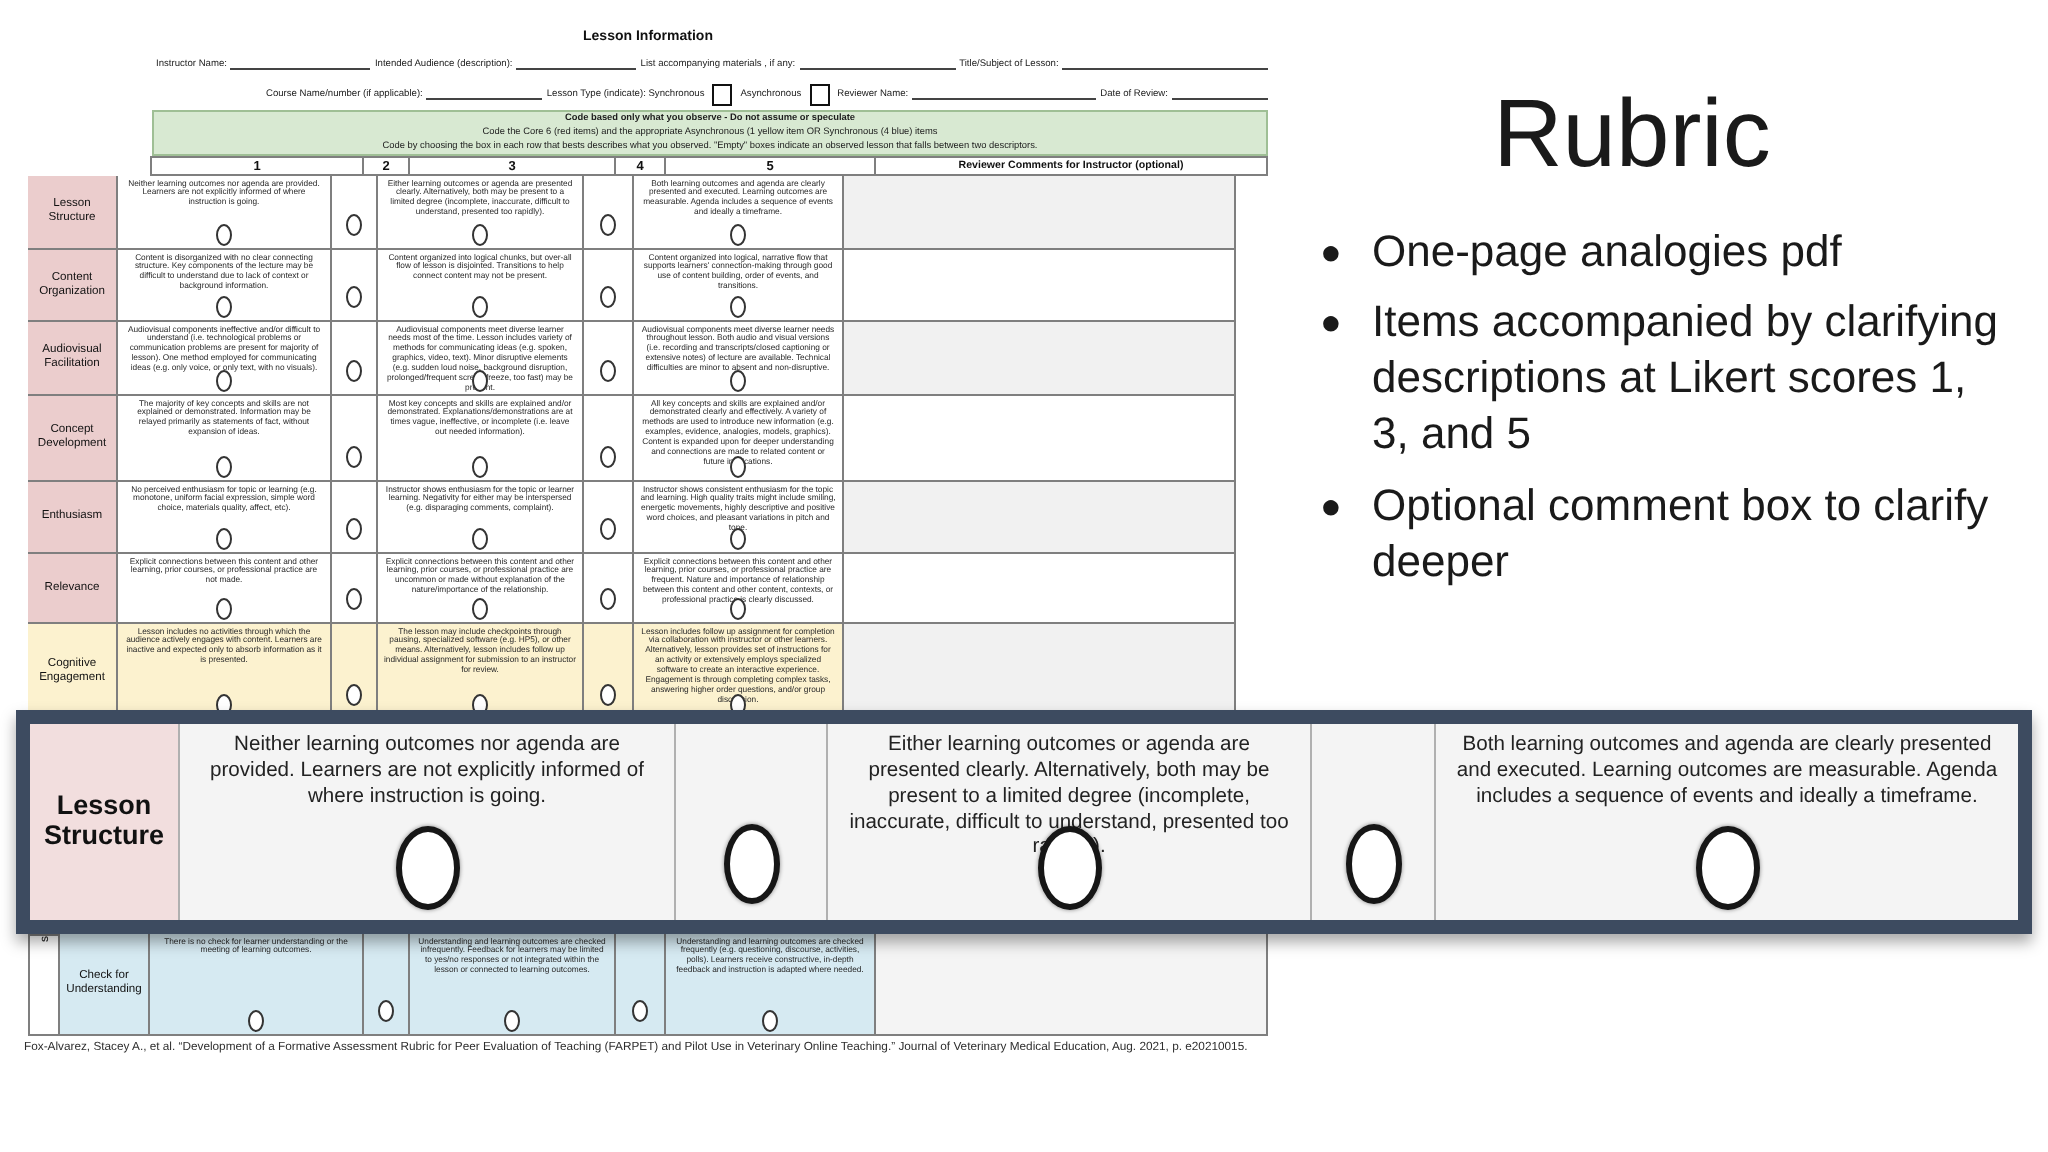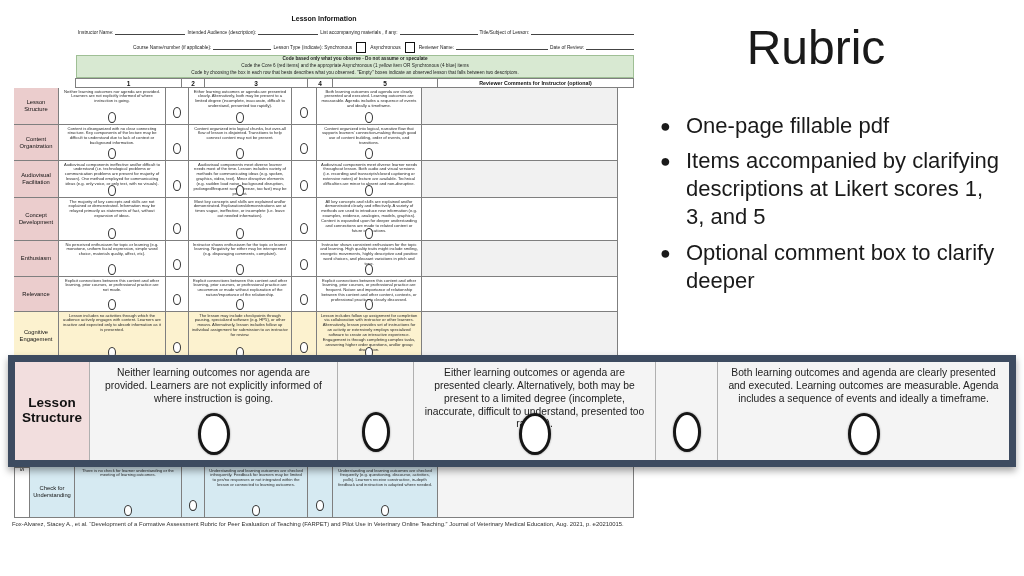--- a/index.html
+++ b/index.html
@@ -67,21 +67,21 @@
   #callout .c1 { width:248px; border-left:1px solid #b0b0b0; }
   #callout .cgap2 { width:76px; }
   #callout .c3 { width:242px; }
   #callout .cgap4 { width:62px; }
   #callout .c5 { flex:1; }
   .boval { position:absolute; left:50%; transform:translateX(-50%); bottom:5px; width:32px; height:42px;
            border:3px solid #161616; border-radius:50%; background:#fff; box-shadow:0 0 2px rgba(0,0,0,0.45); }
   .cgap2 .boval, .cgap4 .boval { width:28px; height:40px; bottom:8px; }
 
   
-  #slide-title { right:58px; top:20px; width:300px; text-align:center; font-size:48px; color:#1a1a1a; }
+  #slide-title { right:58px; top:40px; width:300px; text-align:center; font-size:48px; color:#1a1a1a; }
   #bullets { left:660px; top:112px; width:340px; list-style:none; }
   #bullets li { display:flex; font-size:22px; color:#1a1a1a; line-height:1.28; margin-bottom:7px; }
   #bullets .dot { width:26px; flex:none; font-size:18px; padding-top:3px; }
 
   
   #citation { left:12px; top:521px; width:648px; font-size:5.9px; color:#2e2e2e; line-height:1.35; }
 </style>
 </head>
 <body>
 
@@ -291,21 +291,21 @@
     <div class="ctext">Both learning outcomes and agenda are clearly presented and executed. Learning outcomes are measurable. Agenda includes a sequence of events and ideally a timeframe.</div>
     <span class="boval"></span>
   </div>
 </div>
 
 <div class="abs" id="slide-title">Rubric</div>
 
 <ul class="abs" id="bullets">
   <li>
     <span class="dot">●</span>
-    <span>One-page fillable pdf</span>
+    <span>One-page analogies pdf</span>
   </li>
   <li>
     <span class="dot">●</span>
     <span>Items accompanied by clarifying descriptions at Likert scores 1, 3, and 5</span>
   </li>
   <li>
     <span class="dot">●</span>
     <span>Optional comment box to clarify deeper</span>
   </li>
 </ul>

